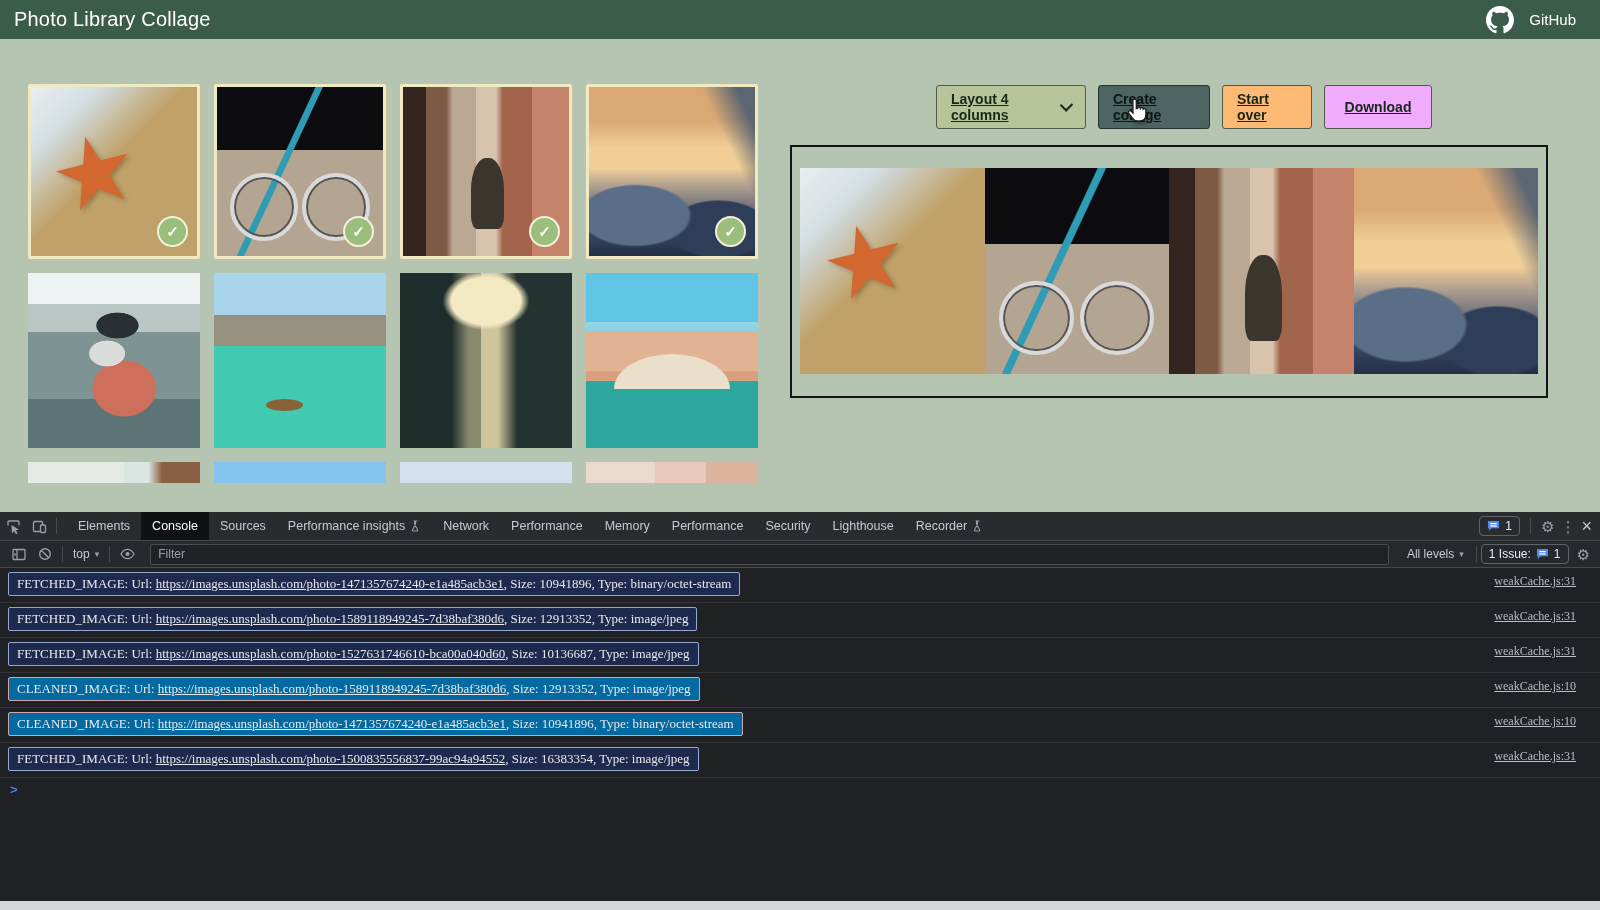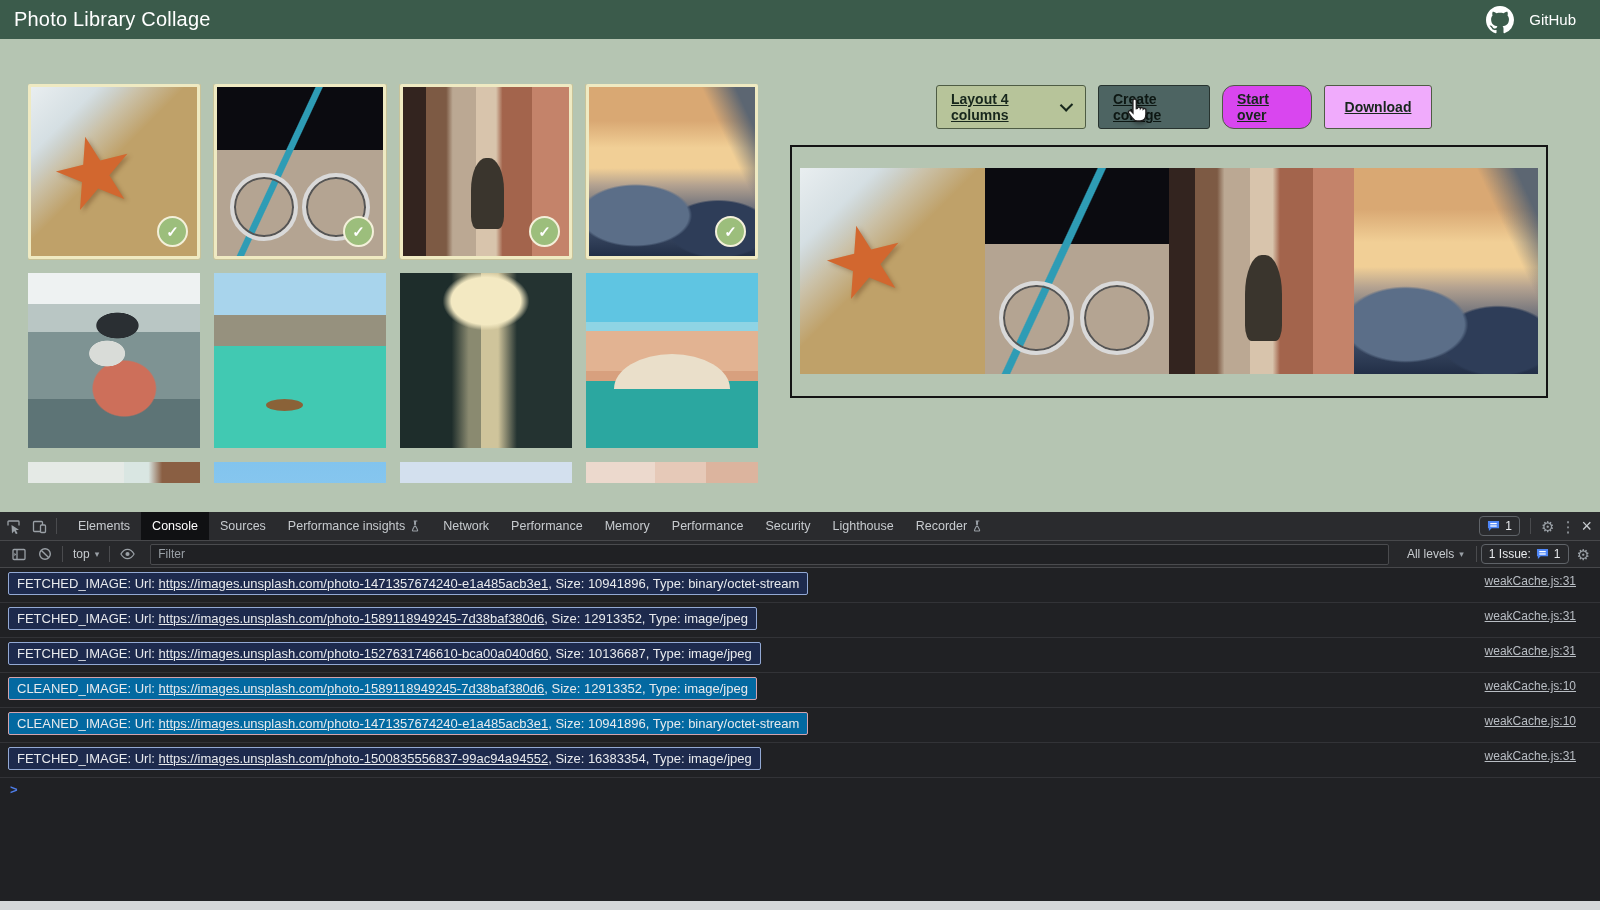--- a/index.html
+++ b/index.html
@@ -12,21 +12,21 @@
   .hdr-title{color:#fff;font-size:20px;font-weight:500;letter-spacing:.2px;}
   .gh{display:flex;align-items:center;gap:15px;color:#fff;font-size:15px;cursor:pointer;}
   .gh svg{display:block;}
 
   
   .controls{position:absolute;left:936px;top:85px;display:flex;gap:12px;}
   .btn{height:44px;box-sizing:border-box;display:flex;align-items:center;justify-content:center;
        font-size:14px;font-weight:bold;color:#17271c;border:1px solid #4e5c44;border-radius:3px;padding:0 14px;text-decoration:underline;}
   .btn.select{width:150px;background:#b7c49a;justify-content:space-between;}
   .btn.create{width:112px;background:#4d6462;color:#0d1713;border-color:#27332f;}
-  .btn.start{width:90px;background:#d946ef;border-radius:12px;}
+  .btn.start{width:90px;background:#fdba74;}
   .btn.download{width:108px;background:#f0abfc;}
   .chev{width:8px;height:8px;border-right:2px solid #17271c;border-bottom:2px solid #17271c;
         transform:rotate(45deg);margin-left:8px;margin-top:-4px;}
 
   
   .grid{position:absolute;left:28px;top:84px;width:730px;height:399px;overflow:hidden;
         display:grid;grid-template-columns:repeat(4,172px);grid-auto-rows:175px;gap:14px;}
   .cell{position:relative;box-sizing:border-box;border-radius:2px;}
   .cell.sel{border:3px solid #efeac2;box-shadow:0 0 0 1px #c8c39a;}
   .ph{position:absolute;inset:0;overflow:hidden;}
@@ -103,21 +103,21 @@
 
   .dt-toolbar{height:27px;background:#27282b;display:flex;align-items:center;border-bottom:1px solid #47484b;
               box-sizing:border-box;padding:0 6px;}
   .ctx{display:flex;align-items:center;gap:5px;color:#c7cbcf;font-size:12px;padding:0 6px;white-space:nowrap;}
   .arrow{font-size:9px;color:#9aa0a6;}
   .filter{flex:1;margin:0 10px;height:19px;background:#202124;border:1px solid #4a4b4e;border-radius:2px;
           color:#c7cbcf;font-size:12px;padding:0 7px;outline:none;font-family:"Liberation Sans",sans-serif;}
   .filter::placeholder{color:#9aa0a6;}
   .lvl{color:#c7cbcf;font-size:12px;display:flex;align-items:center;gap:5px;padding:0 8px;white-space:nowrap;}
 
-  .dt-console{font-family:Liberation Sans, sans-serif;font-size:13px;color:#e8eaed;text-align:center;}
+  .dt-console{font-family:Liberation Serif, serif;font-size:13px;color:#e8eaed;text-align:center;}
   .c-row{min-height:35px;box-sizing:border-box;display:flex;align-items:flex-start;
          padding:4px 24px 0 8px;border-bottom:1px solid #323337;}
   .c-box{display:inline-block;padding:3px 8px;border-radius:2px;white-space:nowrap;}
   .c-box.fetched{background:#1d2a4d;border:1.5px solid #93a9d4;}
   .c-box.cleaned{background:#0369a1;border:1.5px solid #d3a3ad;}
   .c-url{text-decoration:underline;color:#e8eaed;cursor:pointer;}
   .c-src{margin-left:auto;color:#b9bec4;font-size:12px;text-decoration:underline;cursor:pointer;padding-top:2px;white-space:nowrap;}
   .c-prompt{height:22px;display:flex;align-items:center;padding-left:10px;
             color:#4e7de8;font-weight:bold;font-size:13px;}
   .dt-strip{position:absolute;left:0;bottom:0;width:100%;height:9px;background:#d4d7d9;}

